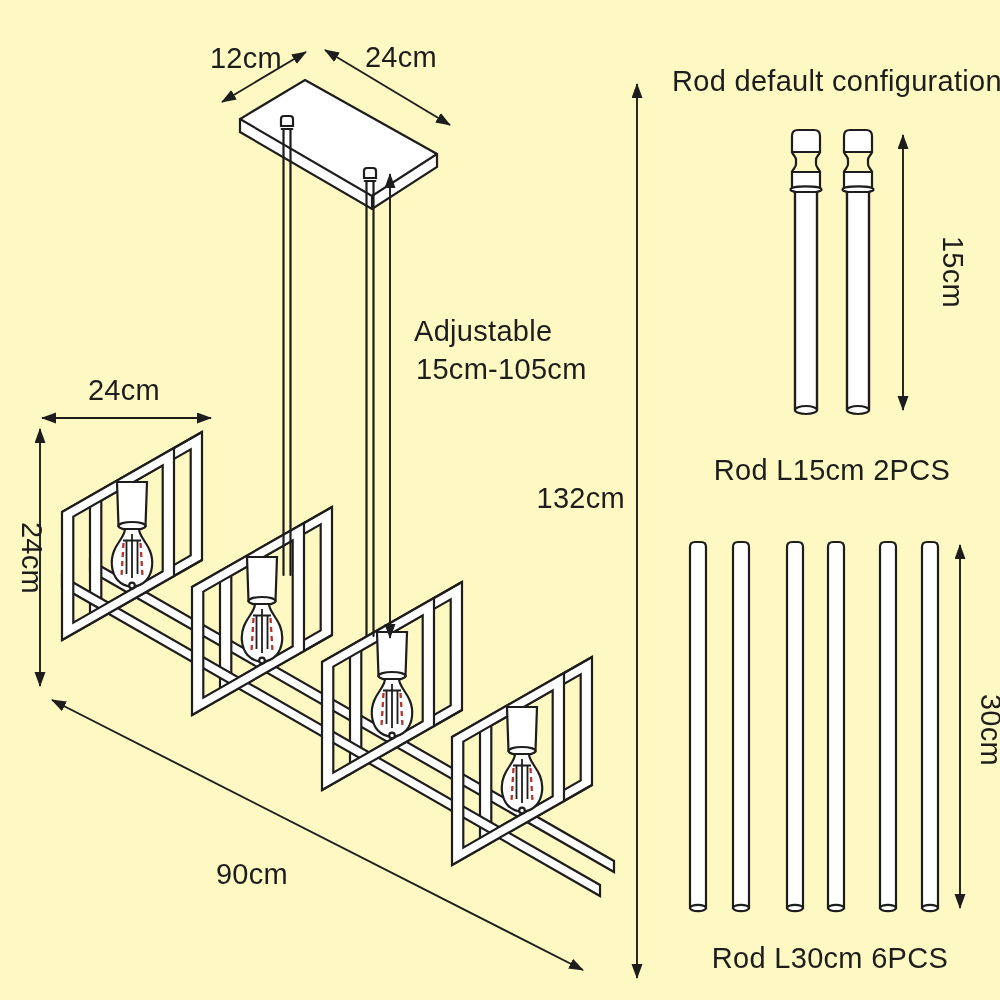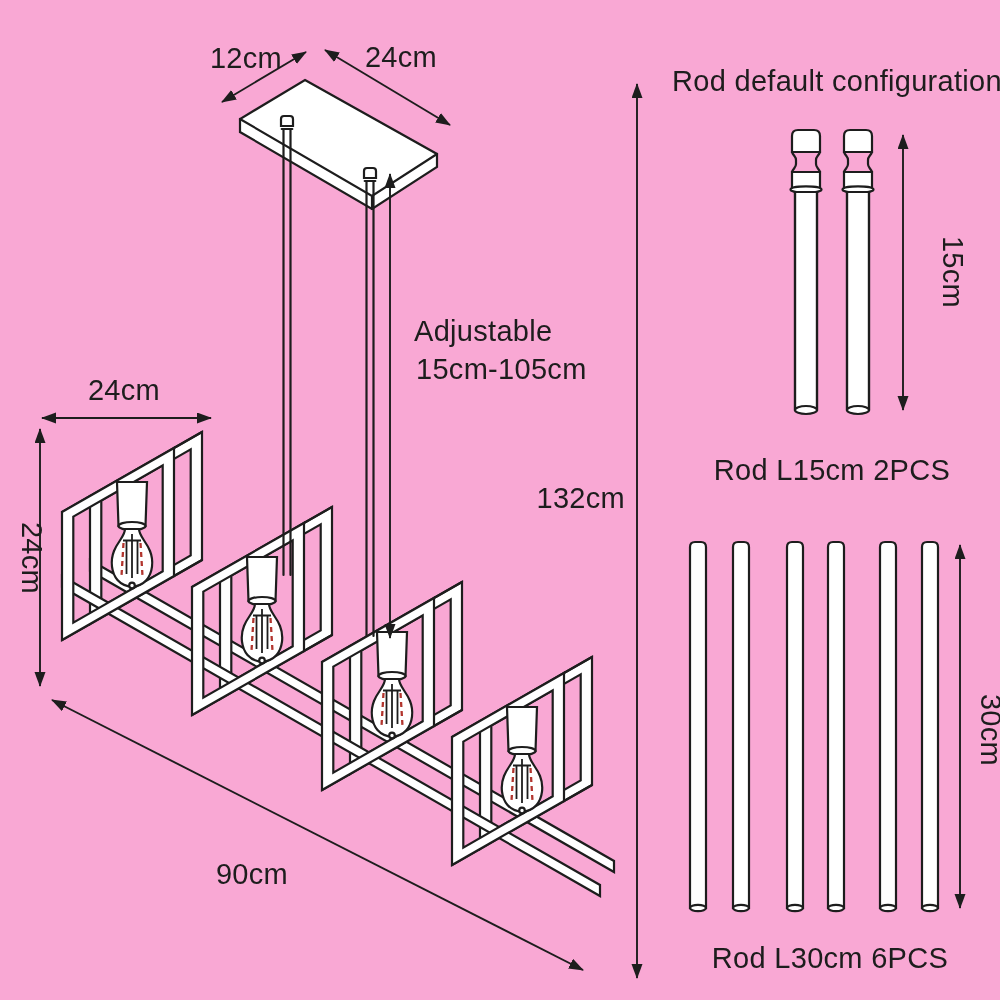--- a/index.html
+++ b/index.html
@@ -1,16 +1,16 @@
 <!DOCTYPE html>
 <html><head>
 <meta charset="utf-8">
 <style>
   html,body{margin:0;padding:0;background:#ffffff;}
-  #stage{position:relative;width:1000px;height:1000px;background:#f9a8d4;overflow:hidden;}
+  #stage{position:relative;width:1000px;height:1000px;background:#fef9c3;overflow:hidden;}
   svg{display:block;}
   text{font-family:"Liberation Sans","DejaVu Sans",sans-serif;font-size:29px;fill:#1d1d1d;letter-spacing:0.3px;}
   .wire{stroke:#1d1d1d;stroke-width:2.2;fill:none;stroke-linecap:round;}
   .wirefill{stroke:#1d1d1d;stroke-width:2.2;fill:#ffffff;}
   .dim{stroke:#1d1d1d;stroke-width:1.9;fill:none;}
   .filament{stroke:#b2352e;stroke-width:2.3;fill:none;stroke-dasharray:5 4;}
   .stem{stroke:#1d1d1d;stroke-width:1.8;fill:none;}
 </style>
 </head>
 <body>

